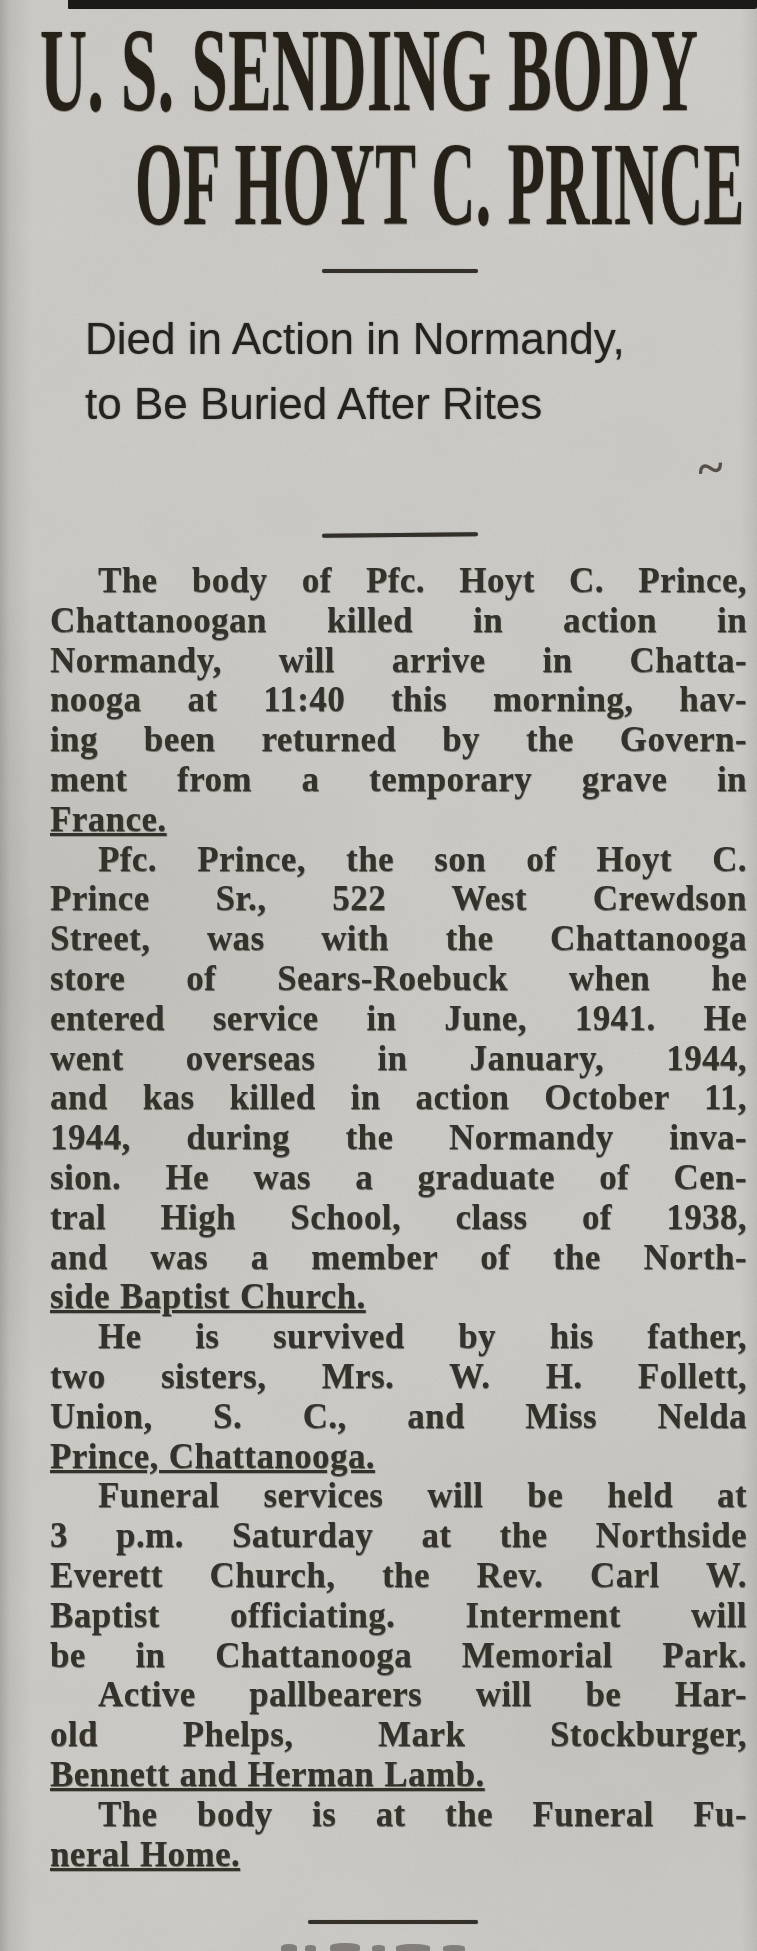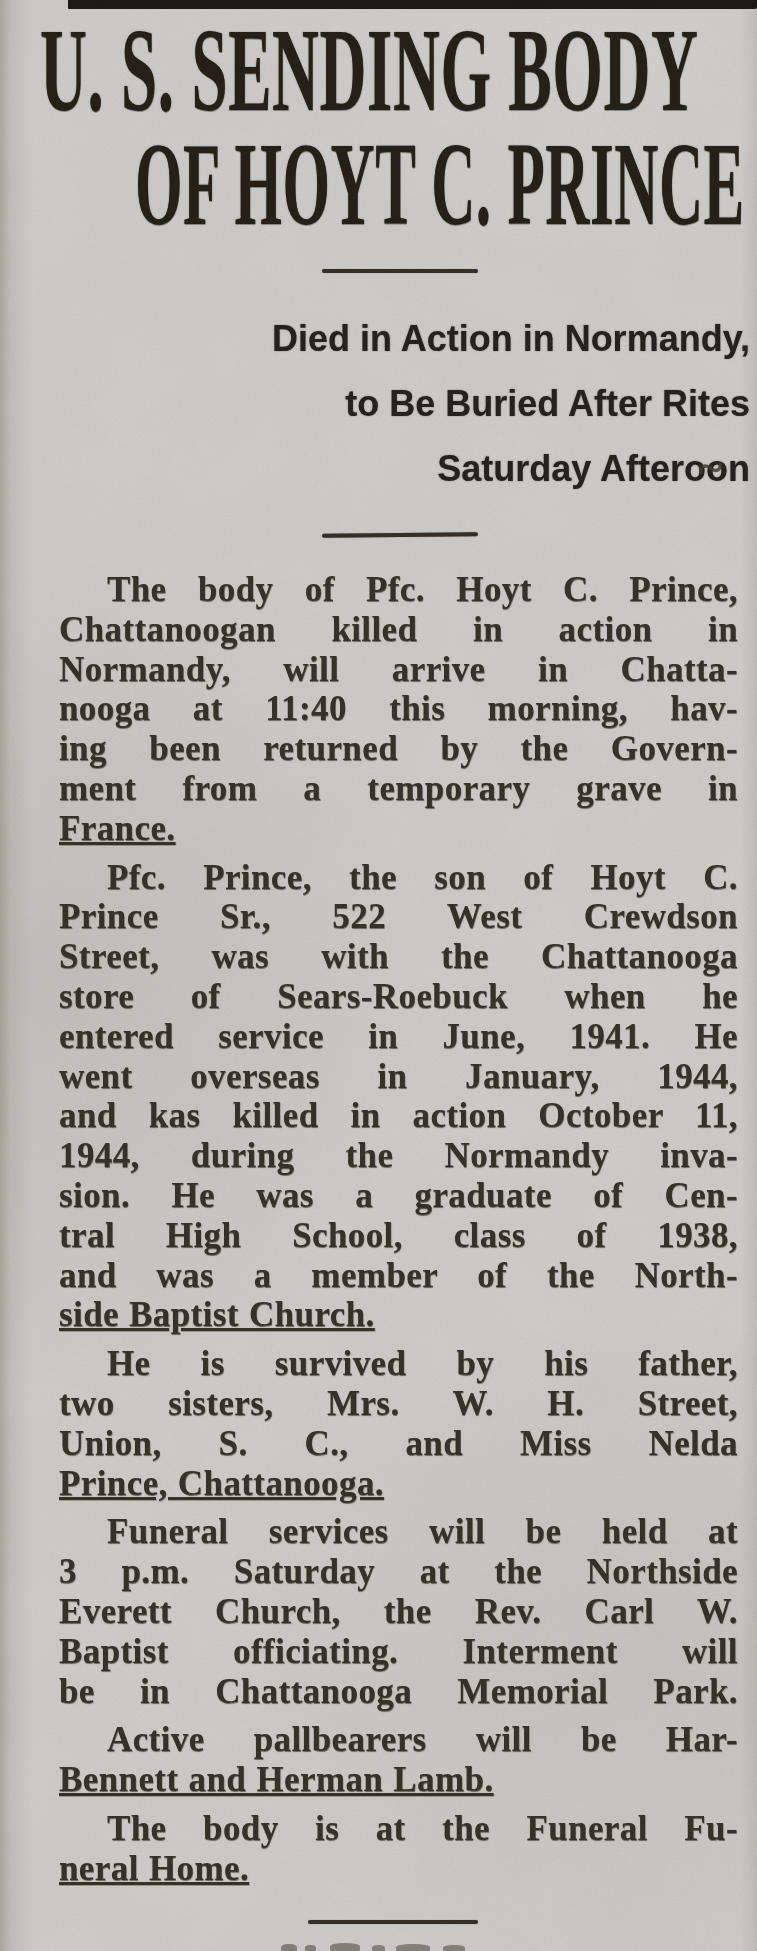--- a/index.html
+++ b/index.html
@@ -26,36 +26,36 @@
   .hl1 { top:12px;  left:40px;  transform:scale(.551,1); }
   .hl2 { top:126px; left:135px; transform:scale(.518,1); }
   .divider {
     position:absolute; left:322px; width:156px; height:4px;
     background:#35312a; border-radius:2px; box-shadow:0 0 1px rgba(0,0,0,.45);
   }
   .d1 { top:269px; }
   .d2 { top:533px; transform:rotate(-.5deg); }
   .d3 { top:1920px; left:308px; width:170px; }
   .subhead {
-    position:absolute; top:306px; left:85px; width:665px; text-align:right;
-    font-family:"Liberation Sans", sans-serif; font-weight:700;
-    font-size:36px; line-height:65px; color:#26231f;
+    position:absolute; top:306px; left:85px; width:665px; text-align:left;
+    font-family:"Liberation Sans", sans-serif; font-weight:400;
+    font-size:44px; line-height:65px; color:#26231f;
     text-shadow:0 0 1.5px rgba(30,27,22,.5);
   }
   .penmark {
     position:absolute; top:444px; left:698px; font-size:48px; font-weight:700;
     color:#433e35; transform:rotate(-6deg); opacity:.85; line-height:1;
   }
   .body-text {
     position:absolute; top:561px; left:50px; width:697px;
     font-size:35px; line-height:39.8px; font-weight:700; color:#36322c;
     letter-spacing:.4px; word-spacing:1px;
     text-shadow:.4px .5px .8px rgba(44,40,33,.6);
   }
-  .para { margin:9px; }
+  .para { margin:0; }
   .art-line { text-align:justify; text-align-last:justify; height:39.8px; }
   .art-line.short { text-align-last:left;text-decoration:underline; }
   .art-line.first { text-indent:48px; }
   .frag { position:absolute; background:#3c3831; opacity:.5; border-radius:45% 45% 8% 8%; }
   .f1 { left:281px; top:1944px; width:16px; height:7px; }
   .f2 { left:305px; top:1945px; width:11px; height:6px; }
   .f3 { left:330px; top:1943px; width:30px; height:8px; }
   .f4 { left:372px; top:1945px; width:13px; height:6px; }
   .f5 { left:396px; top:1944px; width:34px; height:7px; }
   .f6 { left:443px; top:1945px; width:22px; height:6px; }
@@ -69,21 +69,20 @@
   <div class="topbar"></div>
 
   <div class="hl hl1">U. S. SENDING BODY</div>
   <div class="hl hl2">OF HOYT C. PRINCE</div>
 
   <div class="divider d1"></div>
 
   <div class="subhead">
     <div>Died in Action in Normandy,</div>
     <div>to Be Buried After Rites</div>
-    <div>Saturday Afteroon</div>
   </div>
 
   <div class="penmark">~</div>
 
   <div class="divider d2"></div>
 
   <div class="body-text">
 
     <div class="para">
       <div class="art-line first">The body of Pfc. Hoyt C. Prince,</div>
@@ -105,35 +104,36 @@
       <div class="art-line">and kas killed in action October 11,</div>
       <div class="art-line">1944, during the Normandy inva-</div>
       <div class="art-line">sion. He was a graduate of Cen-</div>
       <div class="art-line">tral High School, class of 1938,</div>
       <div class="art-line">and was a member of the North-</div>
       <div class="art-line short">side Baptist Church.</div>
     </div>
 
     <div class="para">
       <div class="art-line first">He is survived by his father,</div>
-      <div class="art-line">two sisters, Mrs. W. H. Street,</div>
+      <div class="art-line">two sisters, Mrs. W. H. Follett,</div>
       <div class="art-line">Union, S. C., and Miss Nelda</div>
       <div class="art-line short">Prince, Chattanooga.</div>
     </div>
 
     <div class="para">
       <div class="art-line first">Funeral services will be held at</div>
       <div class="art-line">3 p.m. Saturday at the Northside</div>
       <div class="art-line">Everett Church, the Rev. Carl W.</div>
       <div class="art-line">Baptist officiating. Interment will</div>
       <div class="art-line">be in Chattanooga Memorial Park.</div>
     </div>
 
     <div class="para">
       <div class="art-line first">Active pallbearers will be Har-</div>
+      <div class="art-line">old Phelps, Mark Stockburger,</div>
       <div class="art-line short">Bennett and Herman Lamb.</div>
     </div>
 
     <div class="para">
       <div class="art-line first">The body is at the Funeral Fu-</div>
       <div class="art-line short">neral Home.</div>
     </div>
 
   </div>
 

